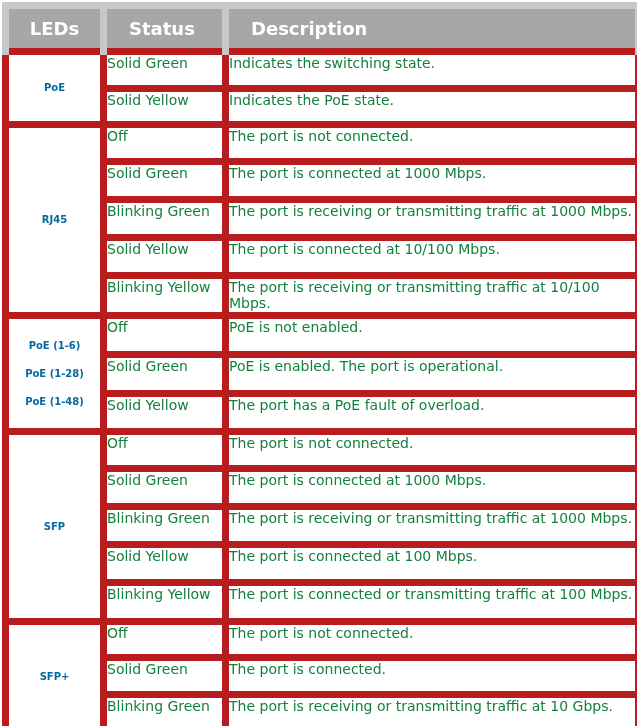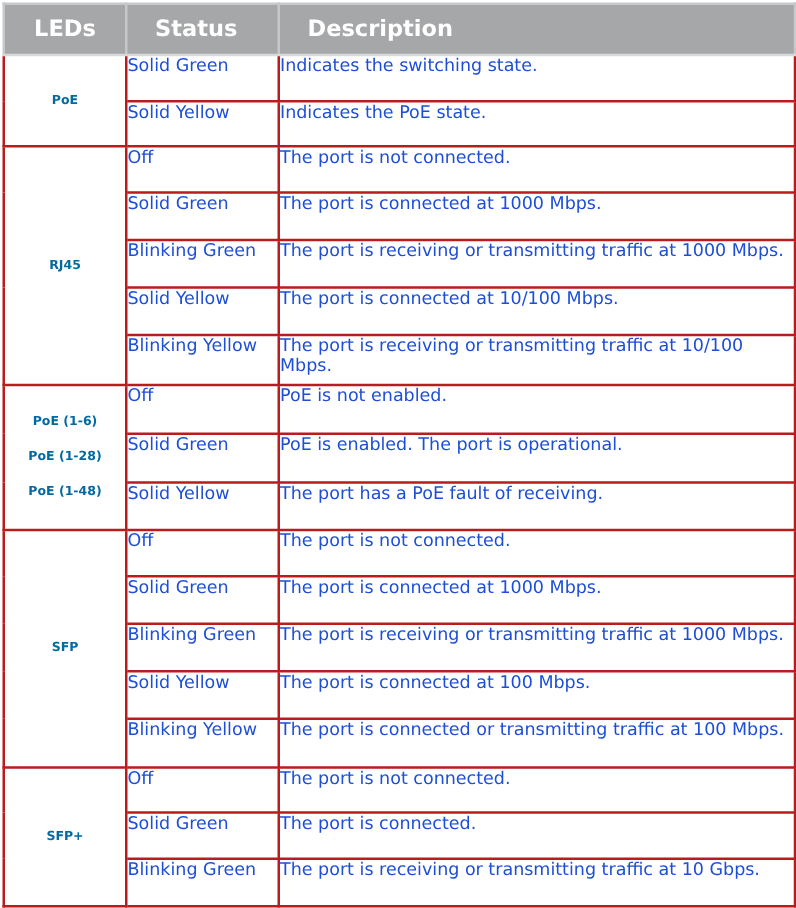--- a/index.html
+++ b/index.html
@@ -3,21 +3,21 @@
   <meta charset="utf-8">
   <style>
     html, body { margin: 0; padding: 0; background: #ffffff; }
     body { width: 637px; height: 726px; overflow: hidden; font-family: "DejaVu Sans", sans-serif; }
     table.led-table {
       position: absolute; left: 2px; top: 2px;
       width: 633px; border-collapse: collapse; table-layout: fixed;
       color: #4d4d4f;
     }
     table.led-table th, table.led-table td {
-      border: 2px solid #b91c1c;
+      border: 7px solid #b91c1c;
       padding: 0;
     }
     table.led-table thead th {
       background: #a6a7a9;
       color: #ffffff;
       font-weight: bold;
       font-size: 18px;
       height: 39px;
       text-align: left;
       padding-left: 22px;
@@ -26,21 +26,21 @@
     }
     table.led-table thead th.col-led { text-align: center; padding-left: 0; }
     td.led-name {
       text-align: center; vertical-align: middle;
       font-weight: bold; font-size: 10px; color: #0369a1;
       line-height: 28px;
     }
     td.status, td.desc {
       font-size: 14px; vertical-align: top;
       padding-left: 10px; padding-top: 9px;
-      color: #1d4ed8;
+      color: #15803d;
     }
     td.desc { padding-left: 13px; }
     .led-line { display: block; }
   </style>
 </head>
 <body>
 
 <table class="led-table">
   <colgroup>
     <col style="width:98px">
@@ -100,21 +100,21 @@
       </td>
       <td class="status">Off</td>
       <td class="desc">PoE is not enabled.</td>
     </tr>
     <tr style="height:39px">
       <td class="status">Solid Green</td>
       <td class="desc">PoE is enabled. The port is operational.</td>
     </tr>
     <tr style="height:38px">
       <td class="status">Solid Yellow</td>
-      <td class="desc">The port has a PoE fault of receiving.</td>
+      <td class="desc">The port has a PoE fault of overload.</td>
     </tr>
 
     <tr style="height:37px">
       <td class="led-name" rowspan="5">
         <span class="led-line">SFP</span>
       </td>
       <td class="status">Off</td>
       <td class="desc">The port is not connected.</td>
     </tr>
     <tr style="height:38px">

